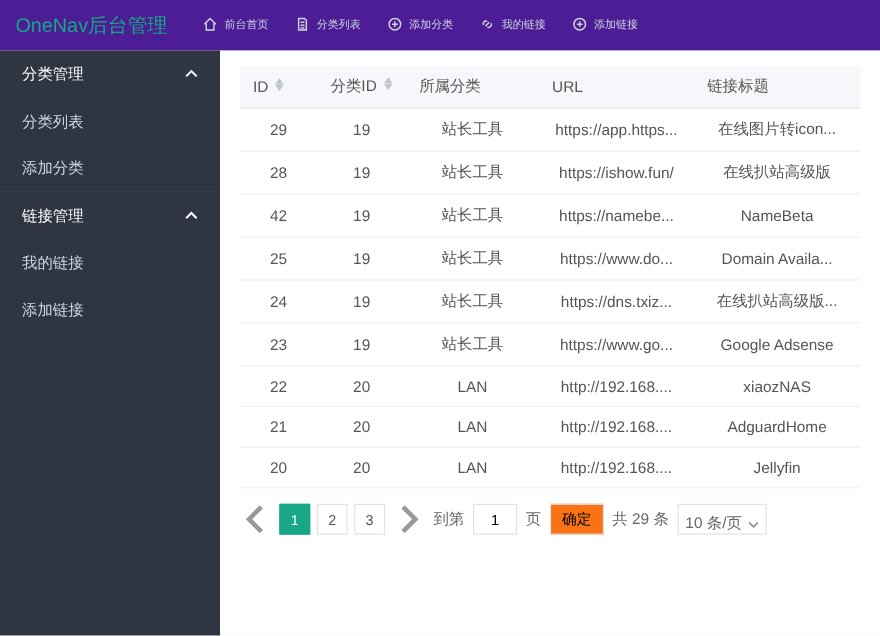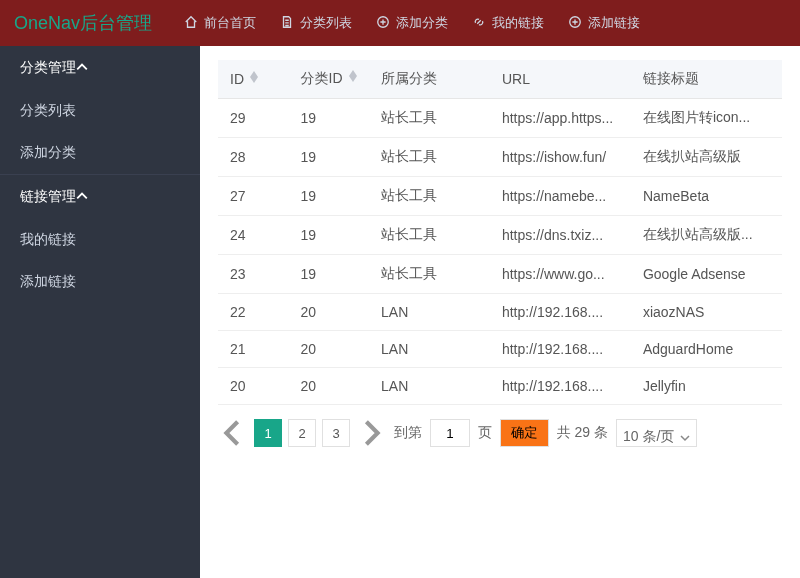--- a/index.html
+++ b/index.html
@@ -1,41 +1,41 @@
 <!DOCTYPE html>
 <html><head>
 <meta charset="utf-8">
 <style>
   * { box-sizing: border-box; margin: 0; padding: 0; }
   body { font-family: "Helvetica Neue", Arial, "Microsoft YaHei", sans-serif; font-size: 14px; color: #333; background: #f5f5f5; }
   .app { width: 800px; height: 578px; display: flex; flex-direction: column; overflow: hidden; background: #fff; }
 
   
-  .topbar { height: 46px; background: #7f1d1d; display: flex; align-items: center; padding: 0 14px; }
+  .topbar { height: 46px; background: #4c1d95; display: flex; align-items: center; padding: 0 14px; }
   .brand { color: #d28d5a; color: #18a689; font-size: 18px; font-weight: 500; margin-right: 22px; white-space: nowrap; }
   .topnav { display: flex; align-items: center; gap: 4px; }
-  .topnav-item { display: inline-flex; align-items: center; gap: 6px; color: #cfd6e2; font-size: 13px; padding: 6px 10px; cursor: pointer; white-space: nowrap; }
+  .topnav-item { display: inline-flex; align-items: flex-start; gap: 6px; color: #cfd6e2; font-size: 10px; padding: 6px 10px; cursor: pointer; white-space: nowrap; }
   .topnav-item svg { width: 14px; height: 14px; }
 
   
   .body { flex: 1; display: flex; min-height: 0; }
 
   
   .sidebar { width: 200px; background: #2f3541; display: flex; flex-direction: column; }
-  .side-group-hd { display: flex; align-items: center; justify-content: flex-start; color: #fff; font-size: 14px; padding: 13px 20px; cursor: pointer; }
+  .side-group-hd { display: flex; align-items: center; justify-content: space-between; color: #fff; font-size: 14px; padding: 13px 20px; cursor: pointer; }
   .side-item { color: #cfd6e2; font-size: 14px; padding: 12px 20px; cursor: pointer; }
   .chev { width: 12px; height: 12px; }
   .divider { height: 1px; background: #3a4050; }
 
   
   .main { flex: 1; padding: 14px 18px; overflow: auto; background: #fff; }
   table.gridtbl { width: 100%; border-collapse: collapse; table-layout: fixed; }
   table.gridtbl th, table.gridtbl td { text-align: left; padding: 10px 12px; font-weight: 400; font-size: 14px; white-space: nowrap; overflow: hidden; text-overflow: ellipsis; }
   table.gridtbl thead th { background: #f5f7fa; color: #555; border-bottom: 1px solid #e6e6e6; }
-  table.gridtbl tbody td { color: #555; border-bottom: 1px solid #eee; }
+  table.gridtbl tbody td { color: #555; border-bottom: 1px solid #eee; text-align: center; }
   .th-inner { display: inline-flex; align-items: flex-start; gap: 6px; }
   .sort-icon { display: inline-flex; flex-direction: column; line-height: 0; color: #c0c4cc; }
   .sort-icon svg { width: 8px; height: 6px; }
 
   
   .pager { display: flex; align-items: center; gap: 8px; padding: 14px 0 4px 0; color: #666; font-size: 14px; }
   .pg-btn { min-width: 28px; height: 28px; display: inline-flex; align-items: center; justify-content: center; border: 1px solid #e0e0e0; background: #fff; color: #555; cursor: pointer; font-size: 13px; }
   .pg-btn.nav { border: none; background: transparent; color: #999; }
   .pg-btn.current { background: #18a689; border-color: #18a689; color: #fff; }
   .pg-label { color: #666; }
@@ -162,25 +162,32 @@
               <td>在线图片转icon...</td>
             </tr>
             <tr>
               <td>28</td>
               <td>19</td>
               <td>站长工具</td>
               <td>https://ishow.fun/</td>
               <td>在线扒站高级版</td>
             </tr>
             <tr>
-              <td>27</td>
+              <td>42</td>
               <td>19</td>
               <td>站长工具</td>
               <td>https://namebe...</td>
               <td>NameBeta</td>
+            </tr>
+            <tr>
+              <td>25</td>
+              <td>19</td>
+              <td>站长工具</td>
+              <td>https://www.do...</td>
+              <td>Domain Availa...</td>
             </tr>
             <tr>
               <td>24</td>
               <td>19</td>
               <td>站长工具</td>
               <td>https://dns.txiz...</td>
               <td>在线扒站高级版...</td>
             </tr>
             <tr>
               <td>23</td>

